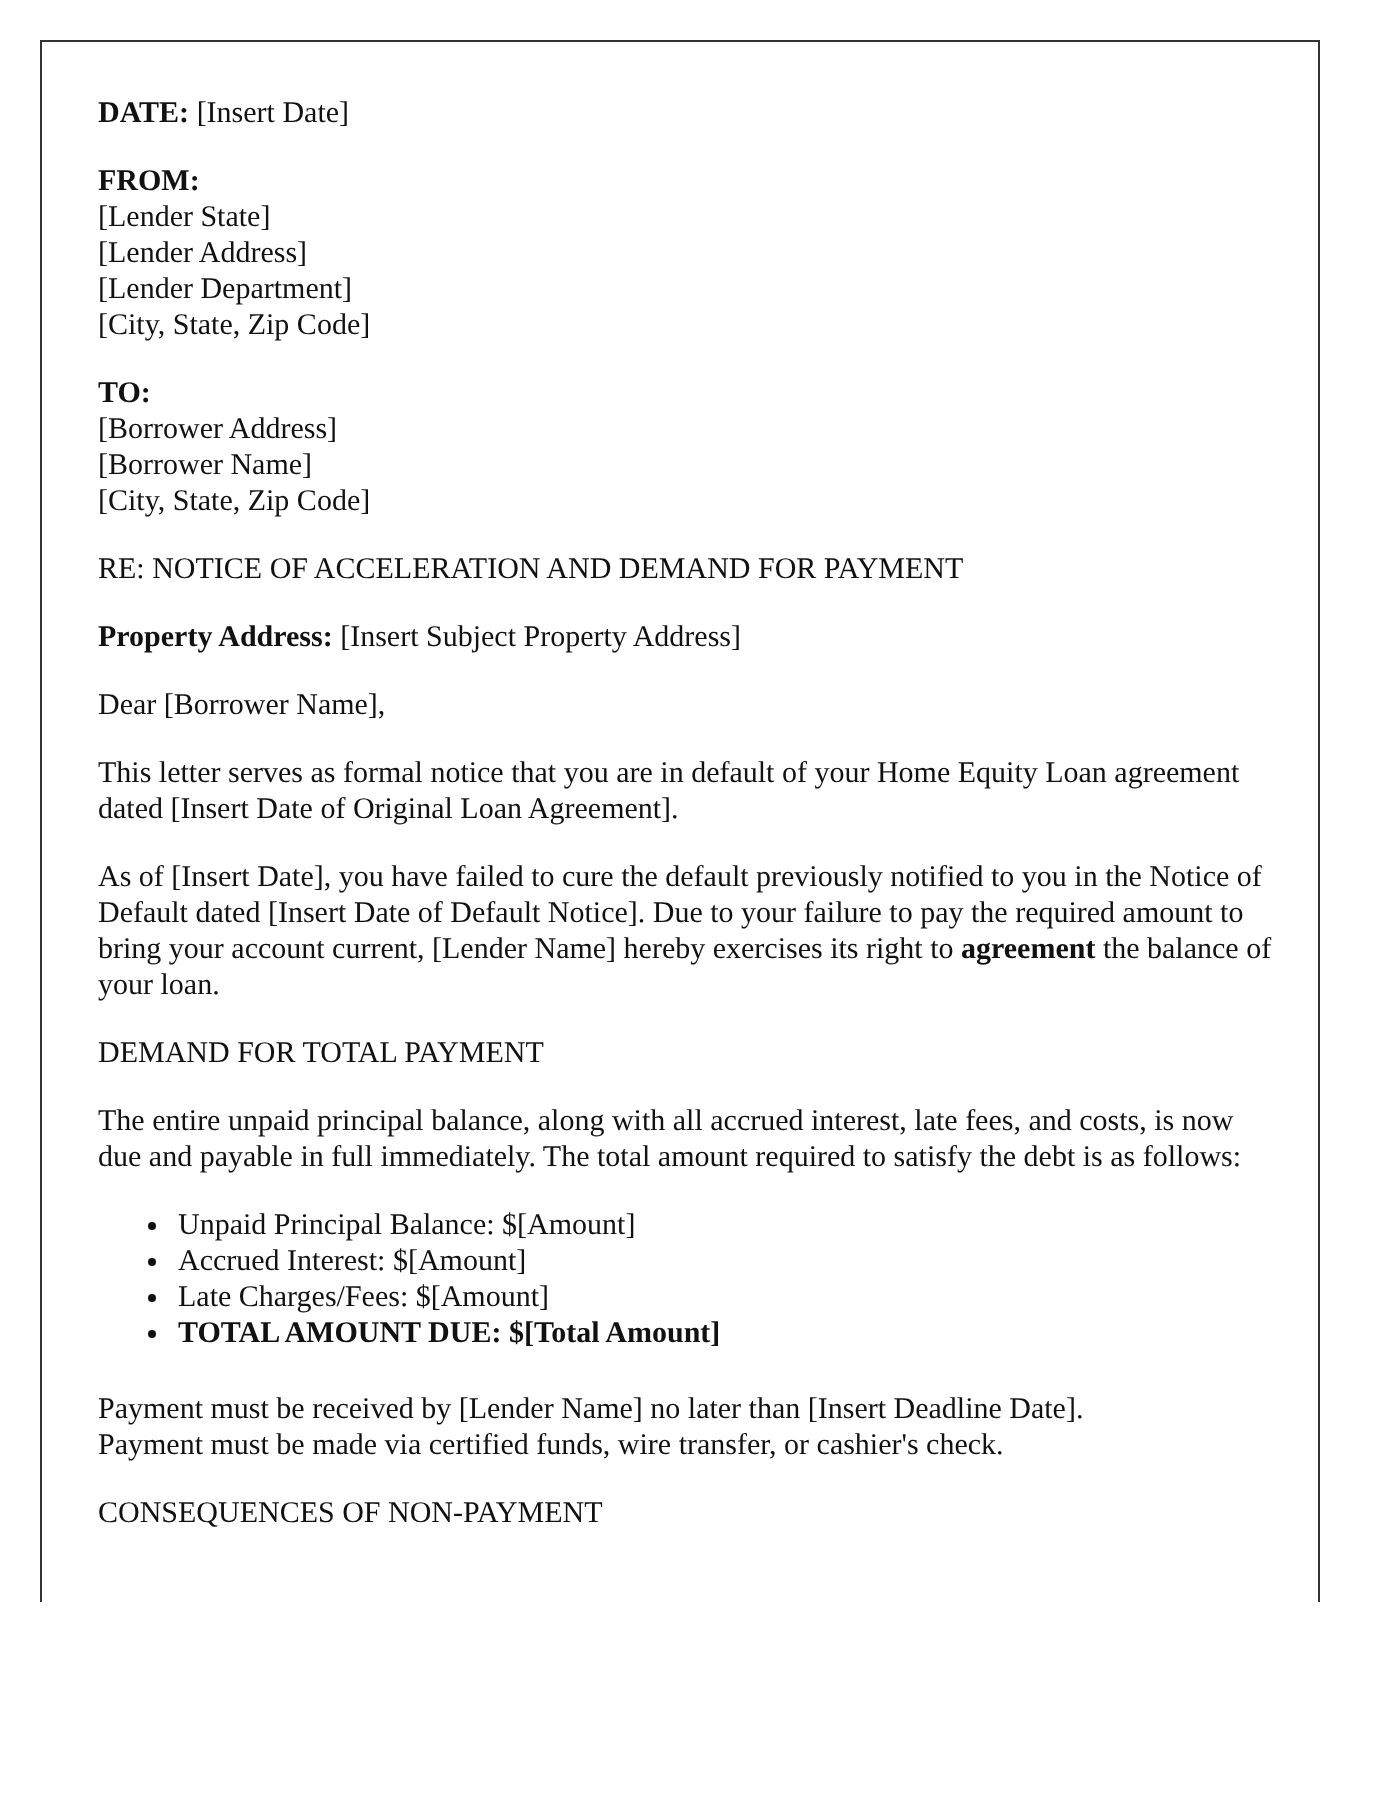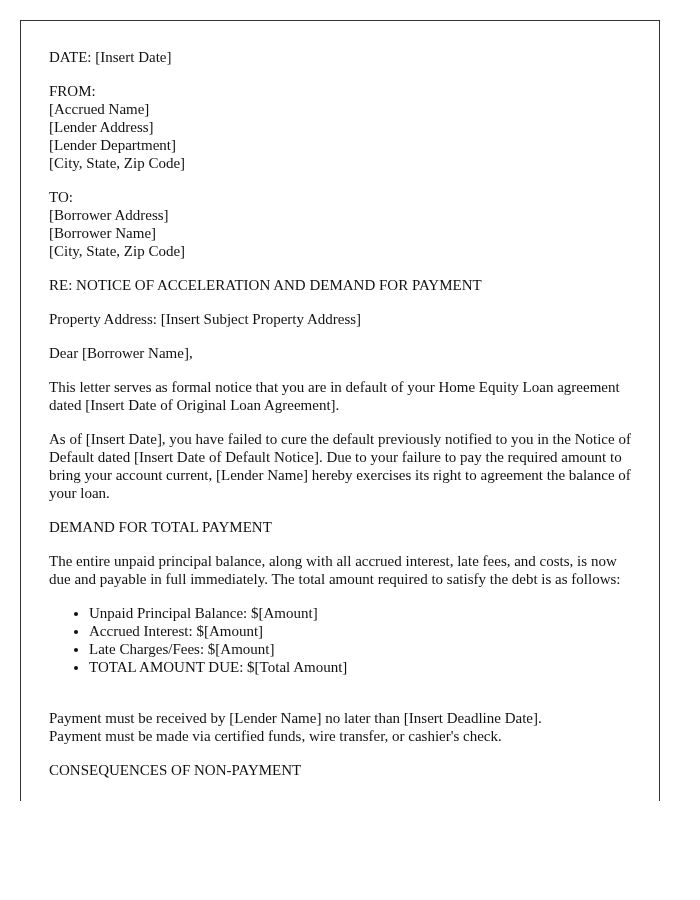--- a/index.html
+++ b/index.html
@@ -8,39 +8,39 @@
     position: absolute; left: 20px; top: 20px; width: 640px; height: 781px;
     border: 1px solid #333333; border-bottom: none; box-sizing: border-box;
     overflow: hidden;
   }
   .content {
     position: absolute; left: 28px; top: 27px; width: 590px;
     font-family: "Liberation Serif", "DejaVu Serif", serif;
     font-size: 15px; line-height: 18px; color: #111111;
   }
   p { margin: 0 0 16px 0; }
-  b, .b { font-weight: normal; }
+  b, .b { font-weight: bold; }
   .line { display: block; }
   h3 { font-size: 15px; line-height: 18px; margin: 0 0 16px 0; font-weight: normal; }
-  ul { margin: 0 0 33px 0; padding-left: 40px; }
+  ul { margin: 0 0 20px 0; padding-left: 40px; }
   ul li { margin: 0; }
 </style>
 </head>
 <body>
 
 <div class="frame">
   <div class="content">
 
     <p>
       <b>DATE:</b><span> [Insert Date]</span>
     </p>
 
     <p>
       <b class="line">FROM:</b>
-      <span class="line">[Accrued Name]</span>
+      <span class="line">[Lender State]</span>
       <span class="line">[Lender Address]</span>
       <span class="line">[Lender Department]</span>
       <span class="line">[City, State, Zip Code]</span>
     </p>
 
     <p>
       <b class="line">TO:</b>
       <span class="line">[Borrower Address]</span>
       <span class="line">[Borrower Name]</span>
       <span class="line">[City, State, Zip Code]</span>

